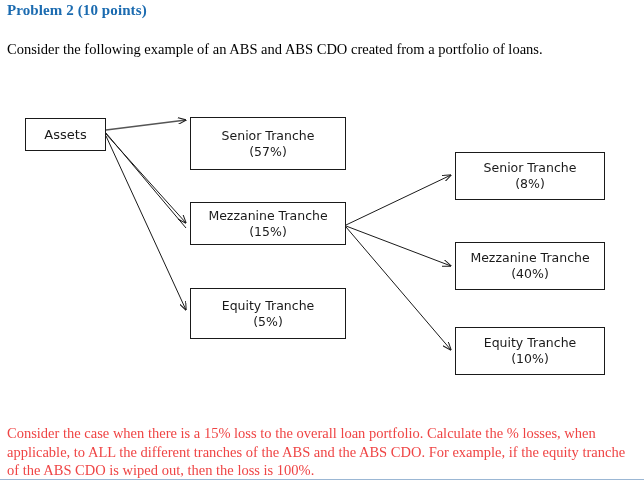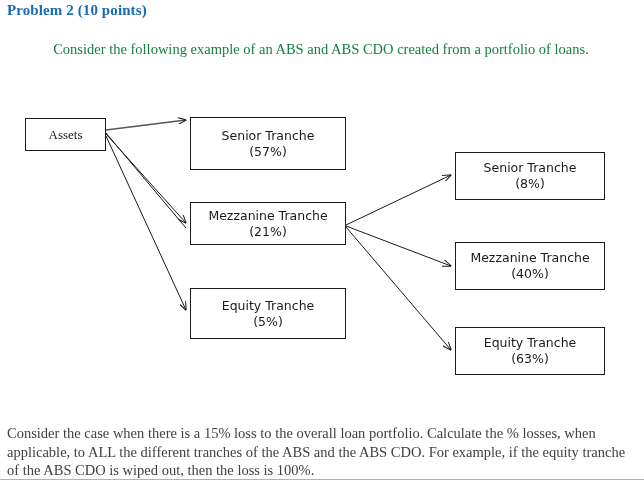--- a/index.html
+++ b/index.html
@@ -38,33 +38,32 @@
 
   
   .intro-text {
     position: absolute;
     left: 7px;
     top: 40px;
     width: 628px;
     font-family: "Liberation Serif", serif;
     font-size: 14.5px;
     line-height: 19px;
-    color: #15803d;
-    text-align: center;
+    color: #000000;
   }
 
   .closing-text {
     position: absolute;
     left: 7px;
     top: 424px;
     width: 632px;
     font-family: "Liberation Serif", serif;
     font-size: 14.5px;
     line-height: 18.5px;
-    color: #404040;
+    color: #ef4444;
     text-align: left;
   }
 
   .bottom-rule {
     position: absolute;
     left: 0px;
     top: 479px;
     width: 644px;
     height: 1px;
     background: #9bb7d4;
@@ -94,21 +93,21 @@
     line-height: 16px;
     color: #1a1a1a;
     text-align: center;
   }
   .node .node-label { display: block; }
   .node .node-pct { display: block; }
 
   .node-assets {
     left: 25px;  top: 118px;  width: 81px;  height: 33px;
   }
-  .node-assets .node-label { font-size: 13px; font-family: Liberation Serif, serif; }
+  .node-assets .node-label { font-size: 13px; }
 
   .node-abs-senior    { left: 190px; top: 117px; width: 156px; height: 53px; }
   .node-abs-mezz      { left: 190px; top: 202px; width: 156px; height: 43px; }
   .node-abs-equity    { left: 190px; top: 288px; width: 156px; height: 51px; }
 
   .node-cdo-senior    { left: 455px; top: 152px; width: 150px; height: 48px; }
   .node-cdo-mezz      { left: 455px; top: 242px; width: 150px; height: 48px; }
   .node-cdo-equity    { left: 455px; top: 327px; width: 150px; height: 48px; }
 </style>
 </head>
@@ -156,39 +155,39 @@
     <span class="node-label">Assets</span>
   </div>
 
   <div class="node node-abs-senior">
     <span class="node-label">Senior Tranche</span>
     <span class="node-pct">(57%)</span>
   </div>
 
   <div class="node node-abs-mezz">
     <span class="node-label">Mezzanine Tranche</span>
-    <span class="node-pct">(21%)</span>
+    <span class="node-pct">(15%)</span>
   </div>
 
   <div class="node node-abs-equity">
     <span class="node-label">Equity Tranche</span>
     <span class="node-pct">(5%)</span>
   </div>
 
   <div class="node node-cdo-senior">
     <span class="node-label">Senior Tranche</span>
     <span class="node-pct">(8%)</span>
   </div>
 
   <div class="node node-cdo-mezz">
     <span class="node-label">Mezzanine Tranche</span>
     <span class="node-pct">(40%)</span>
   </div>
 
   <div class="node node-cdo-equity">
     <span class="node-label">Equity Tranche</span>
-    <span class="node-pct">(63%)</span>
+    <span class="node-pct">(10%)</span>
   </div>
 
   <div class="closing-text">Consider the case when there is a 15% loss to the overall loan portfolio. Calculate the % losses, when applicable, to ALL the different tranches of the ABS and the ABS CDO. For example, if the equity tranche of the ABS CDO is wiped out, then the loss is 100%.</div>
 
   <div class="bottom-rule"></div>
 </div>
 
 </body></html>

